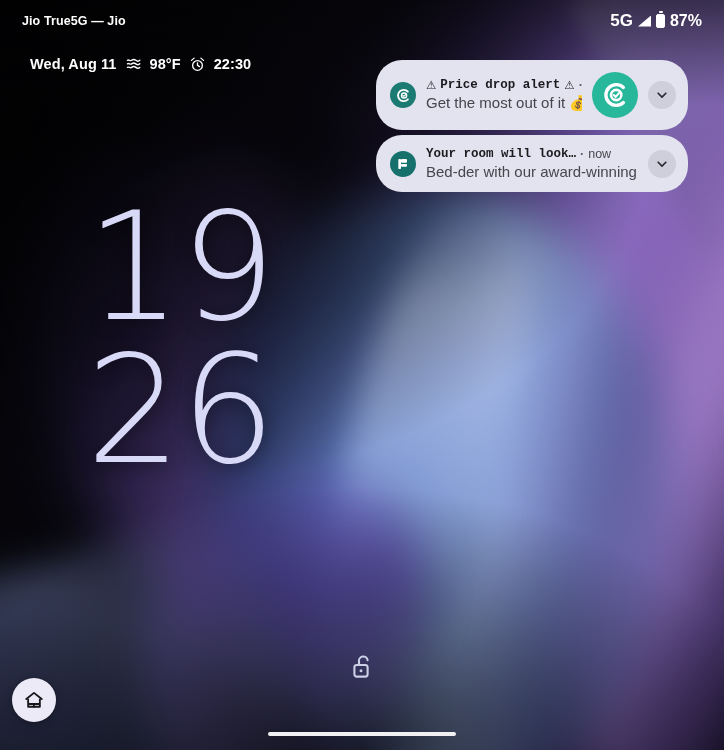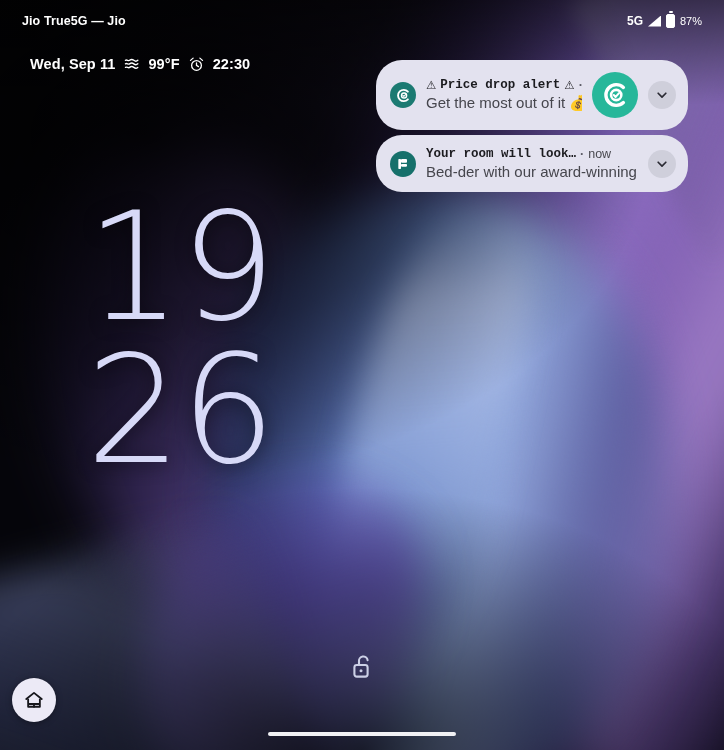--- a/index.html
+++ b/index.html
@@ -137,22 +137,22 @@
   }
 
   
   #status-bar {
     position:absolute; top:0; left:0; right:0; height:42px;
     display:flex; align-items:center; justify-content:space-between;
     padding:0 22px; z-index:30;
   }
   .sb-left { font-size:12.5px; font-weight:bold; color:#ffffff; letter-spacing:.1px; }
   .sb-right { display:flex; align-items:center; gap:5px; color:#fff; }
-  .sb-5g { font-size:12px; font-weight:bold; }
-  .sb-batt-pct { font-size:11px; font-weight:normal; }
+  .sb-5g { font-size:17px; font-weight:bold; }
+  .sb-batt-pct { font-size:16px; font-weight:bold; }
   .signal-tri {
     width:13px; height:11px;
     background:#fff;
     clip-path:polygon(100% 0,100% 100%,0 100%);
   }
   .batt {
     width:9px; height:14px; border:1.6px solid #fff; border-radius:2px;
     position:relative; background:#fff;
   }
   .batt::before {
@@ -274,29 +274,29 @@
     <div class="sb-left">Jio True5G — Jio</div>
     <div class="sb-right">
       <span class="sb-5g">5G</span>
       <span class="signal-tri"></span>
       <span class="batt"></span>
       <span class="sb-batt-pct">87%</span>
     </div>
   </div>
 
   <div id="info-row">
-    <span class="txt">Wed, Sep 11</span>
+    <span class="txt">Wed, Aug 11</span>
     <svg class="haze" viewBox="0 0 16 14">
       <g fill="none" stroke="#ffffff" stroke-width="1.5" stroke-linecap="round">
         <path d="M1.5 2.5 C3 1.2,4.5 3.8,6 2.5 S9 1.2,10.5 2.5 S13.5 3.8,14.8 2.5"></path>
         <path d="M1.5 6.3 C3 5,4.5 7.6,6 6.3 S9 5,10.5 6.3 S13.5 7.6,14.8 6.3"></path>
         <path d="M1.5 10.1 C3 8.8,4.5 11.4,6 10.1 S9 8.8,10.5 10.1 S13.5 11.4,14.8 10.1"></path>
       </g>
     </svg>
-    <span class="txt">99°F</span>
+    <span class="txt">98°F</span>
     <svg class="alarm" viewBox="0 0 16 16">
       <g fill="none" stroke="#ffffff" stroke-width="1.4" stroke-linecap="round">
         <circle cx="8" cy="9" r="5.2"></circle>
         <path d="M1.6 3.6 L4.4 1.2"></path>
         <path d="M14.4 3.6 L11.6 1.2"></path>
         <path d="M8 6.3 L8 9 L10.1 10.2"></path>
       </g>
     </svg>
     <span class="txt">22:30</span>
   </div>

